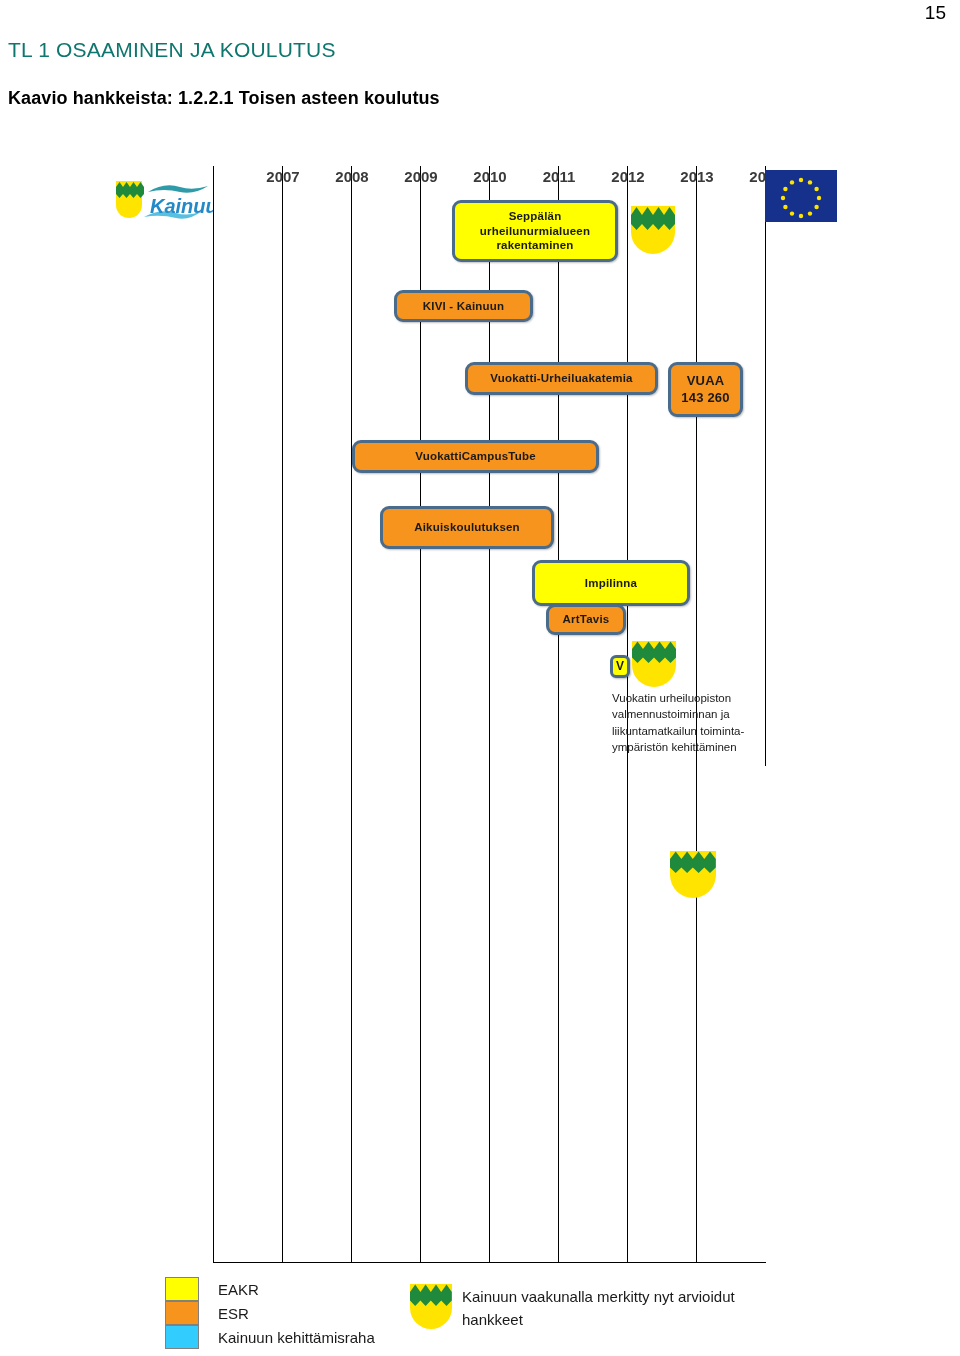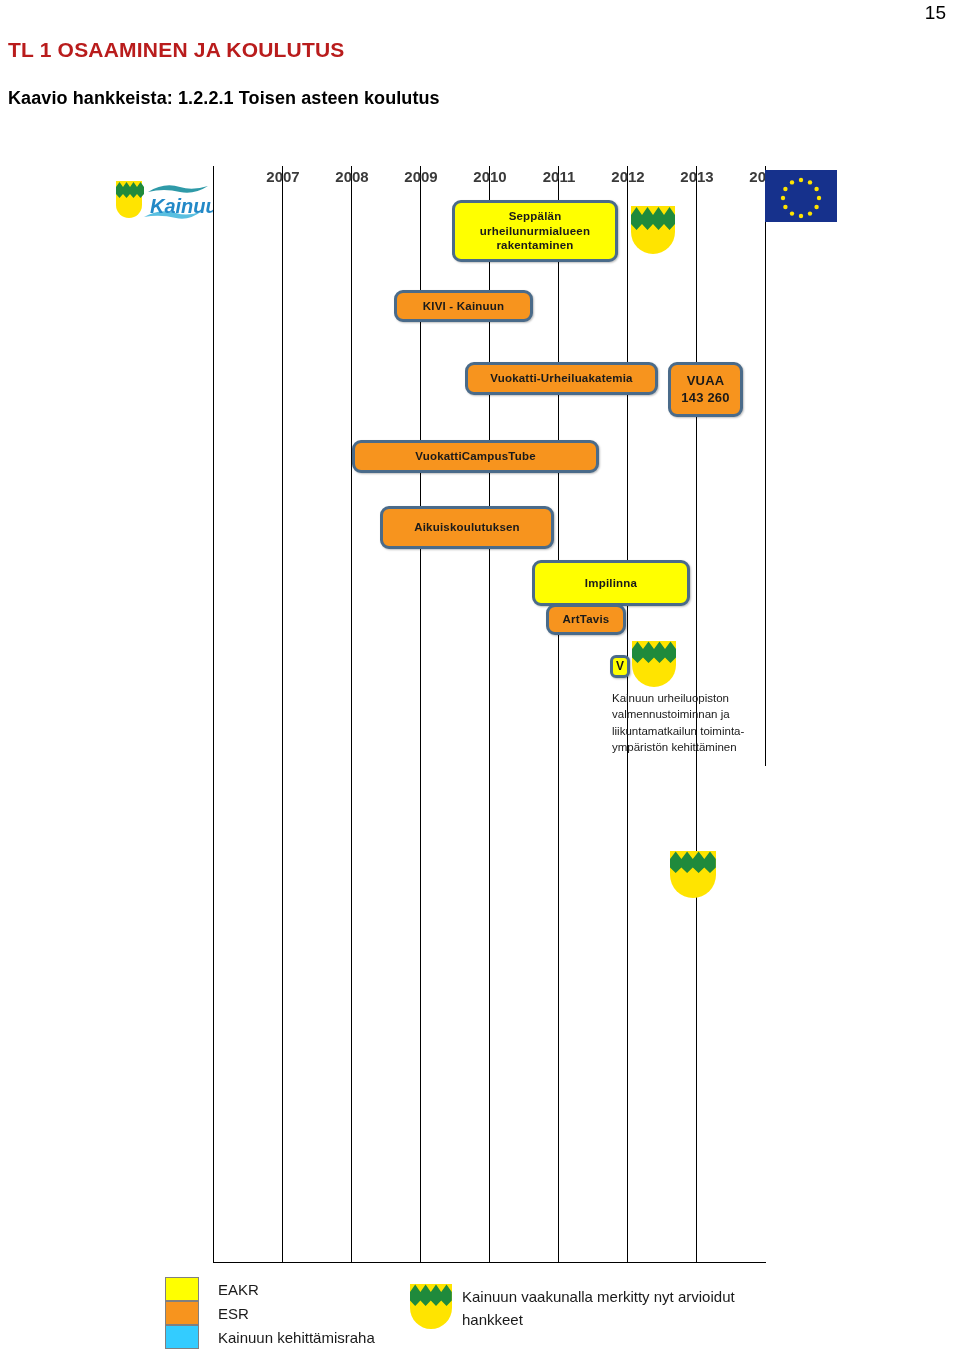--- a/index.html
+++ b/index.html
@@ -7,21 +7,21 @@
     width:960px;height:1356px;background:#ffffff;
     font-family:"Liberation Sans", sans-serif;
     position:relative;overflow:hidden;
   }
   .page-number{
     position:absolute;right:14px;top:2px;
     font-size:19px;color:#000;font-weight:400;
   }
   .doc-title{
     position:absolute;left:8px;top:38px;
-    font-size:21px;font-weight:bold;color:#b91c1c;letter-spacing:.2px;
+    font-size:21px;font-weight:normal;color:#0f766e;letter-spacing:.2px;
   }
   .doc-subtitle{
     position:absolute;left:8px;top:88px;
     font-size:18px;font-weight:bold;color:#000;letter-spacing:.1px;
   }
 
   
   #chart{
     position:absolute;left:0;top:0;width:960px;height:1356px;
   }
@@ -192,21 +192,21 @@
   <div class="pbox eakr tiny" style="left:610px;top:655px;width:20px;height:23px;">
     <span>V</span>
   </div>
   <div class="coa" style="left:631px;top:640px;width:46px;height:52px;">
     <svg viewBox="0 0 46 52" width="46" height="52">
       <path d="M1 1 h44 v24 a22 22 0 0 1 -44 0 Z" fill="#ffe400"></path>
       <path d="M1 9 l5.5 -7.5 l5.5 7.5 l5.5 -7.5 l5.5 7.5 l5.5 -7.5 l5.5 7.5 l5.5 -7.5 l5.5 7.5 v8.5 l-5.5 5.5 l-5.5 -5.5 l-5.5 5.5 l-5.5 -5.5 l-5.5 5.5 l-5.5 -5.5 l-5.5 5.5 L1 17.5 Z" fill="#1f8a3c"></path>
     </svg>
   </div>
   <div class="note-text" style="left:612px;top:690px;width:160px;">
-    <div>Kainuun urheiluopiston</div>
+    <div>Vuokatin urheiluopiston</div>
     <div>valmennustoiminnan ja</div>
     <div>liikuntamatkailun toiminta-</div>
     <div>ympäristön kehittäminen</div>
   </div>
 
   <div class="coa" style="left:669px;top:850px;width:48px;height:52px;">
     <svg viewBox="0 0 48 52" width="48" height="52">
       <path d="M1 1 h46 v24 a23 23 0 0 1 -46 0 Z" fill="#ffe400"></path>
       <path d="M1 9 l5.7 -7.5 l5.7 7.5 l5.7 -7.5 l5.7 7.5 l5.8 -7.5 l5.7 7.5 l5.7 -7.5 l5.8 7.5 v8.5 l-5.8 5.5 l-5.7 -5.5 l-5.7 5.5 l-5.8 -5.5 l-5.7 5.5 l-5.7 -5.5 l-5.7 5.5 L1 17.5 Z" fill="#1f8a3c"></path>
     </svg>

